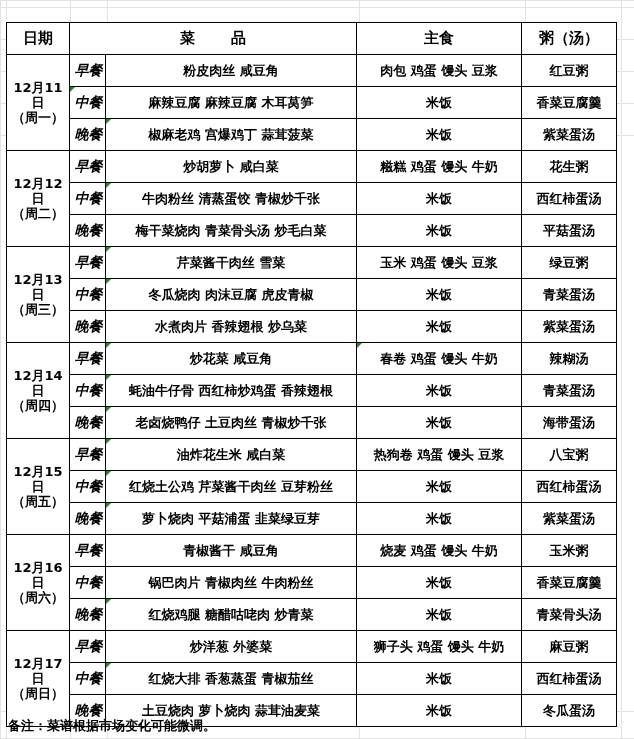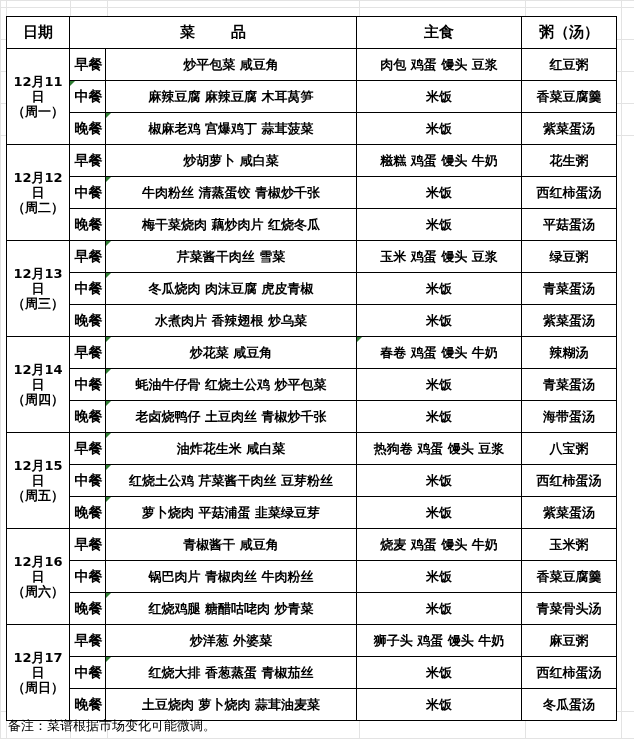--- a/index.html
+++ b/index.html
@@ -10,44 +10,44 @@
   .gridbg {
     position:absolute; inset:0;
     background-image:
       linear-gradient(to right, #e3e3e3 1px, transparent 1px),
       linear-gradient(to bottom, #e3e3e3 1px, transparent 1px);
     background-size: 634px 739px;
   }
   .vline { position:absolute; top:0; bottom:0; width:1px; background:#e3e3e3; }
   .hline { position:absolute; left:0; right:0; height:1px; background:#e3e3e3; }
   table.menu {
-    position:absolute; left:6px; top:16px;
+    position:absolute; left:6px; top:22px;
     border-collapse:collapse; table-layout:fixed;
     background:#fff;
   }
   table.menu td, table.menu th {
     border:1px solid #000; padding:0; text-align:center; vertical-align:middle;
     font-size:13px; font-weight:bold; color:#000; white-space:nowrap; overflow:hidden;
     height:31px; position:relative;
   }
   table.menu th { font-size:15px; height:31px; font-weight:bold; }
   .col-date { width:63px; }
   .col-meal { width:36px; }
   .col-dish { width:251px; }
   .col-staple { width:165px; }
   .col-soup { width:95px; }
   .date-cell { font-size:13px; line-height:15px; }
   .date-cell span { display:block; }
-  .meal-cell { text-align:center; padding-left:2px !important; font-size:14px !important; }
+  .meal-cell { text-align:center; padding-left:2px !important; font-size:14px !important;font-style:italic; }
   .flag::before {
     content:""; position:absolute; left:0; top:0;
     border-top:5px solid #2e7d32; border-right:5px solid transparent;
   }
   .note {
-    position:absolute; left:8px; top:717px; font-size:13px; color:#000; font-weight:normal;
+    position:absolute; left:8px; top:717px; font-size:13px; color:#000; font-weight:bold;
   }
   .header-dish { letter-spacing:0; }
   .header-dish .gap { display:inline-block; width:36px; }
 </style>
 </head>
 <body>
 
 <div class="gridbg">
   <div class="vline" style="left:6px"></div>
   <div class="vline" style="left:70px"></div>
@@ -81,21 +81,21 @@
     </tr>
   </thead>
   <tbody id="menu-body">
       <tr>
         <td rowspan="3" class="date-cell">
           <span>12月11</span>
           <span>日</span>
           <span>（周一）</span>
         </td>
         <td class="meal-cell">早餐</td>
-        <td>炒平包菜  咸豆角</td>
+        <td>粉皮肉丝  咸豆角</td>
         <td>肉包  鸡蛋  馒头  豆浆</td>
         <td>红豆粥</td>
       </tr>
       <tr>
         <td class="meal-cell flag">中餐</td>
         <td>麻辣豆腐  麻辣豆腐  木耳莴笋</td>
         <td>米饭</td>
         <td>香菜豆腐羹</td>
       </tr>
       <tr>
@@ -116,21 +116,21 @@
         <td>花生粥</td>
       </tr>
       <tr>
         <td class="meal-cell">中餐</td>
         <td class="flag">牛肉粉丝  清蒸蛋饺  青椒炒千张</td>
         <td>米饭</td>
         <td>西红柿蛋汤</td>
       </tr>
       <tr>
         <td class="meal-cell">晚餐</td>
-        <td>梅干菜烧肉  藕炒肉片  红烧冬瓜</td>
+        <td>梅干菜烧肉  青菜骨头汤  炒毛白菜</td>
         <td>米饭</td>
         <td>平菇蛋汤</td>
       </tr>
       <tr>
         <td rowspan="3" class="date-cell">
           <span>12月13</span>
           <span>日</span>
           <span>（周三）</span>
         </td>
         <td class="meal-cell">早餐</td>
@@ -156,21 +156,21 @@
           <span>日</span>
           <span>（周四）</span>
         </td>
         <td class="meal-cell">早餐</td>
         <td class="flag">炒花菜  咸豆角</td>
         <td class="flag">春卷  鸡蛋  馒头  牛奶</td>
         <td>辣糊汤</td>
       </tr>
       <tr>
         <td class="meal-cell">中餐</td>
-        <td class="flag">蚝油牛仔骨  红烧土公鸡  炒平包菜</td>
+        <td class="flag">蚝油牛仔骨  西红柿炒鸡蛋  香辣翅根</td>
         <td>米饭</td>
         <td>青菜蛋汤</td>
       </tr>
       <tr>
         <td class="meal-cell">晚餐</td>
         <td class="flag">老卤烧鸭仔  土豆肉丝  青椒炒千张</td>
         <td>米饭</td>
         <td>海带蛋汤</td>
       </tr>
       <tr>

